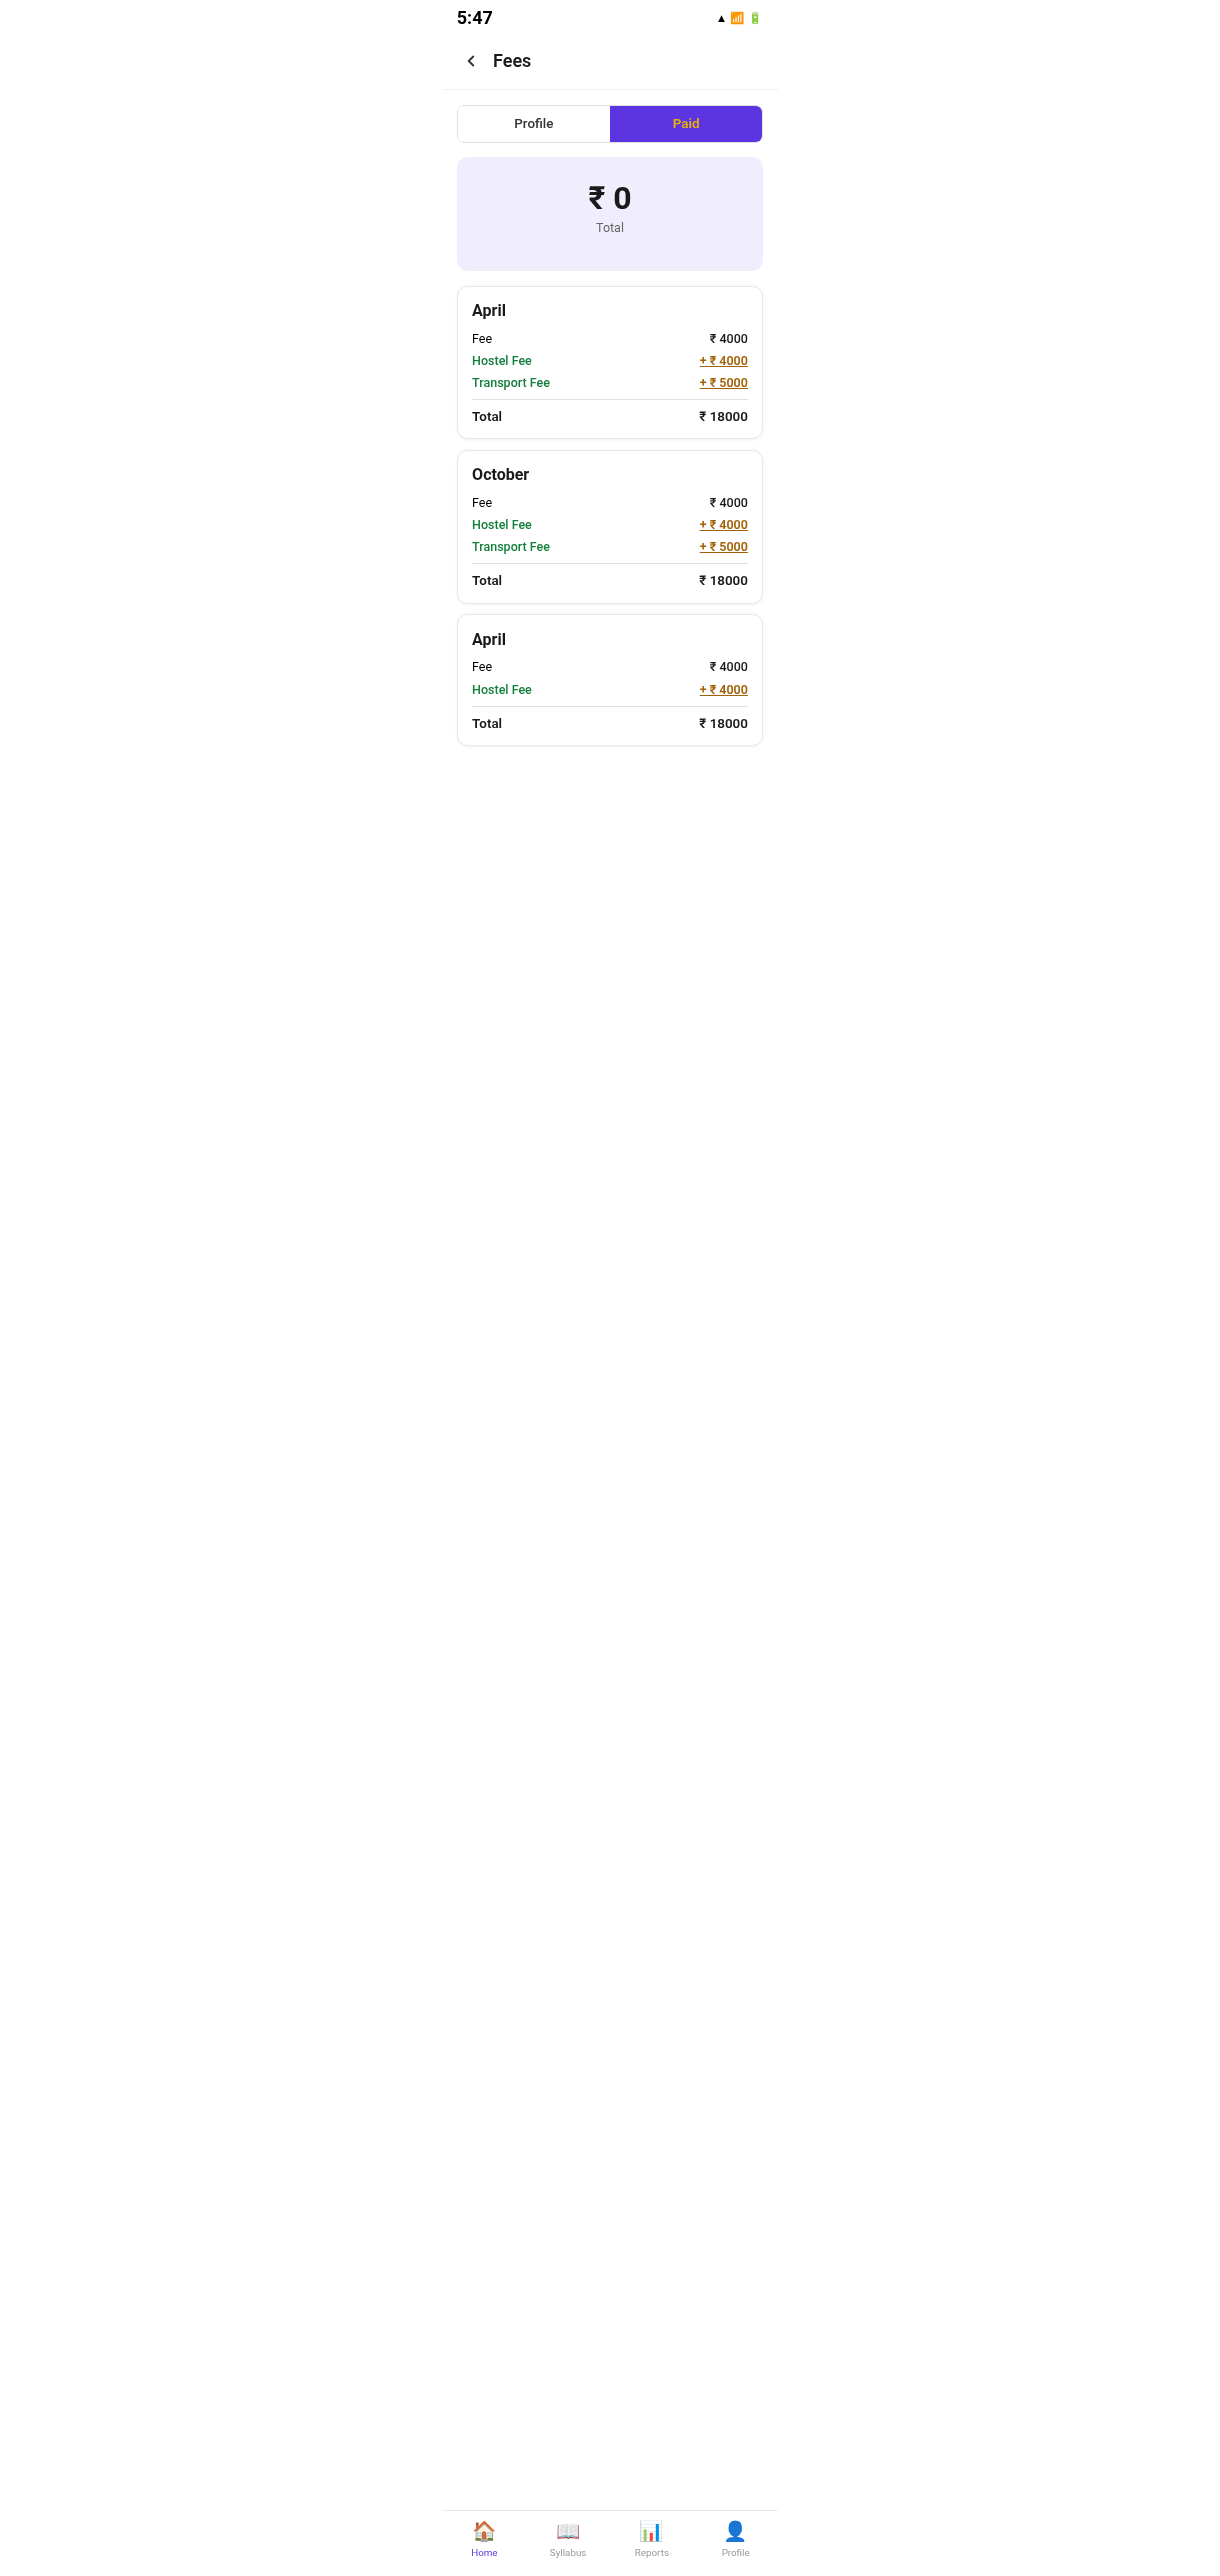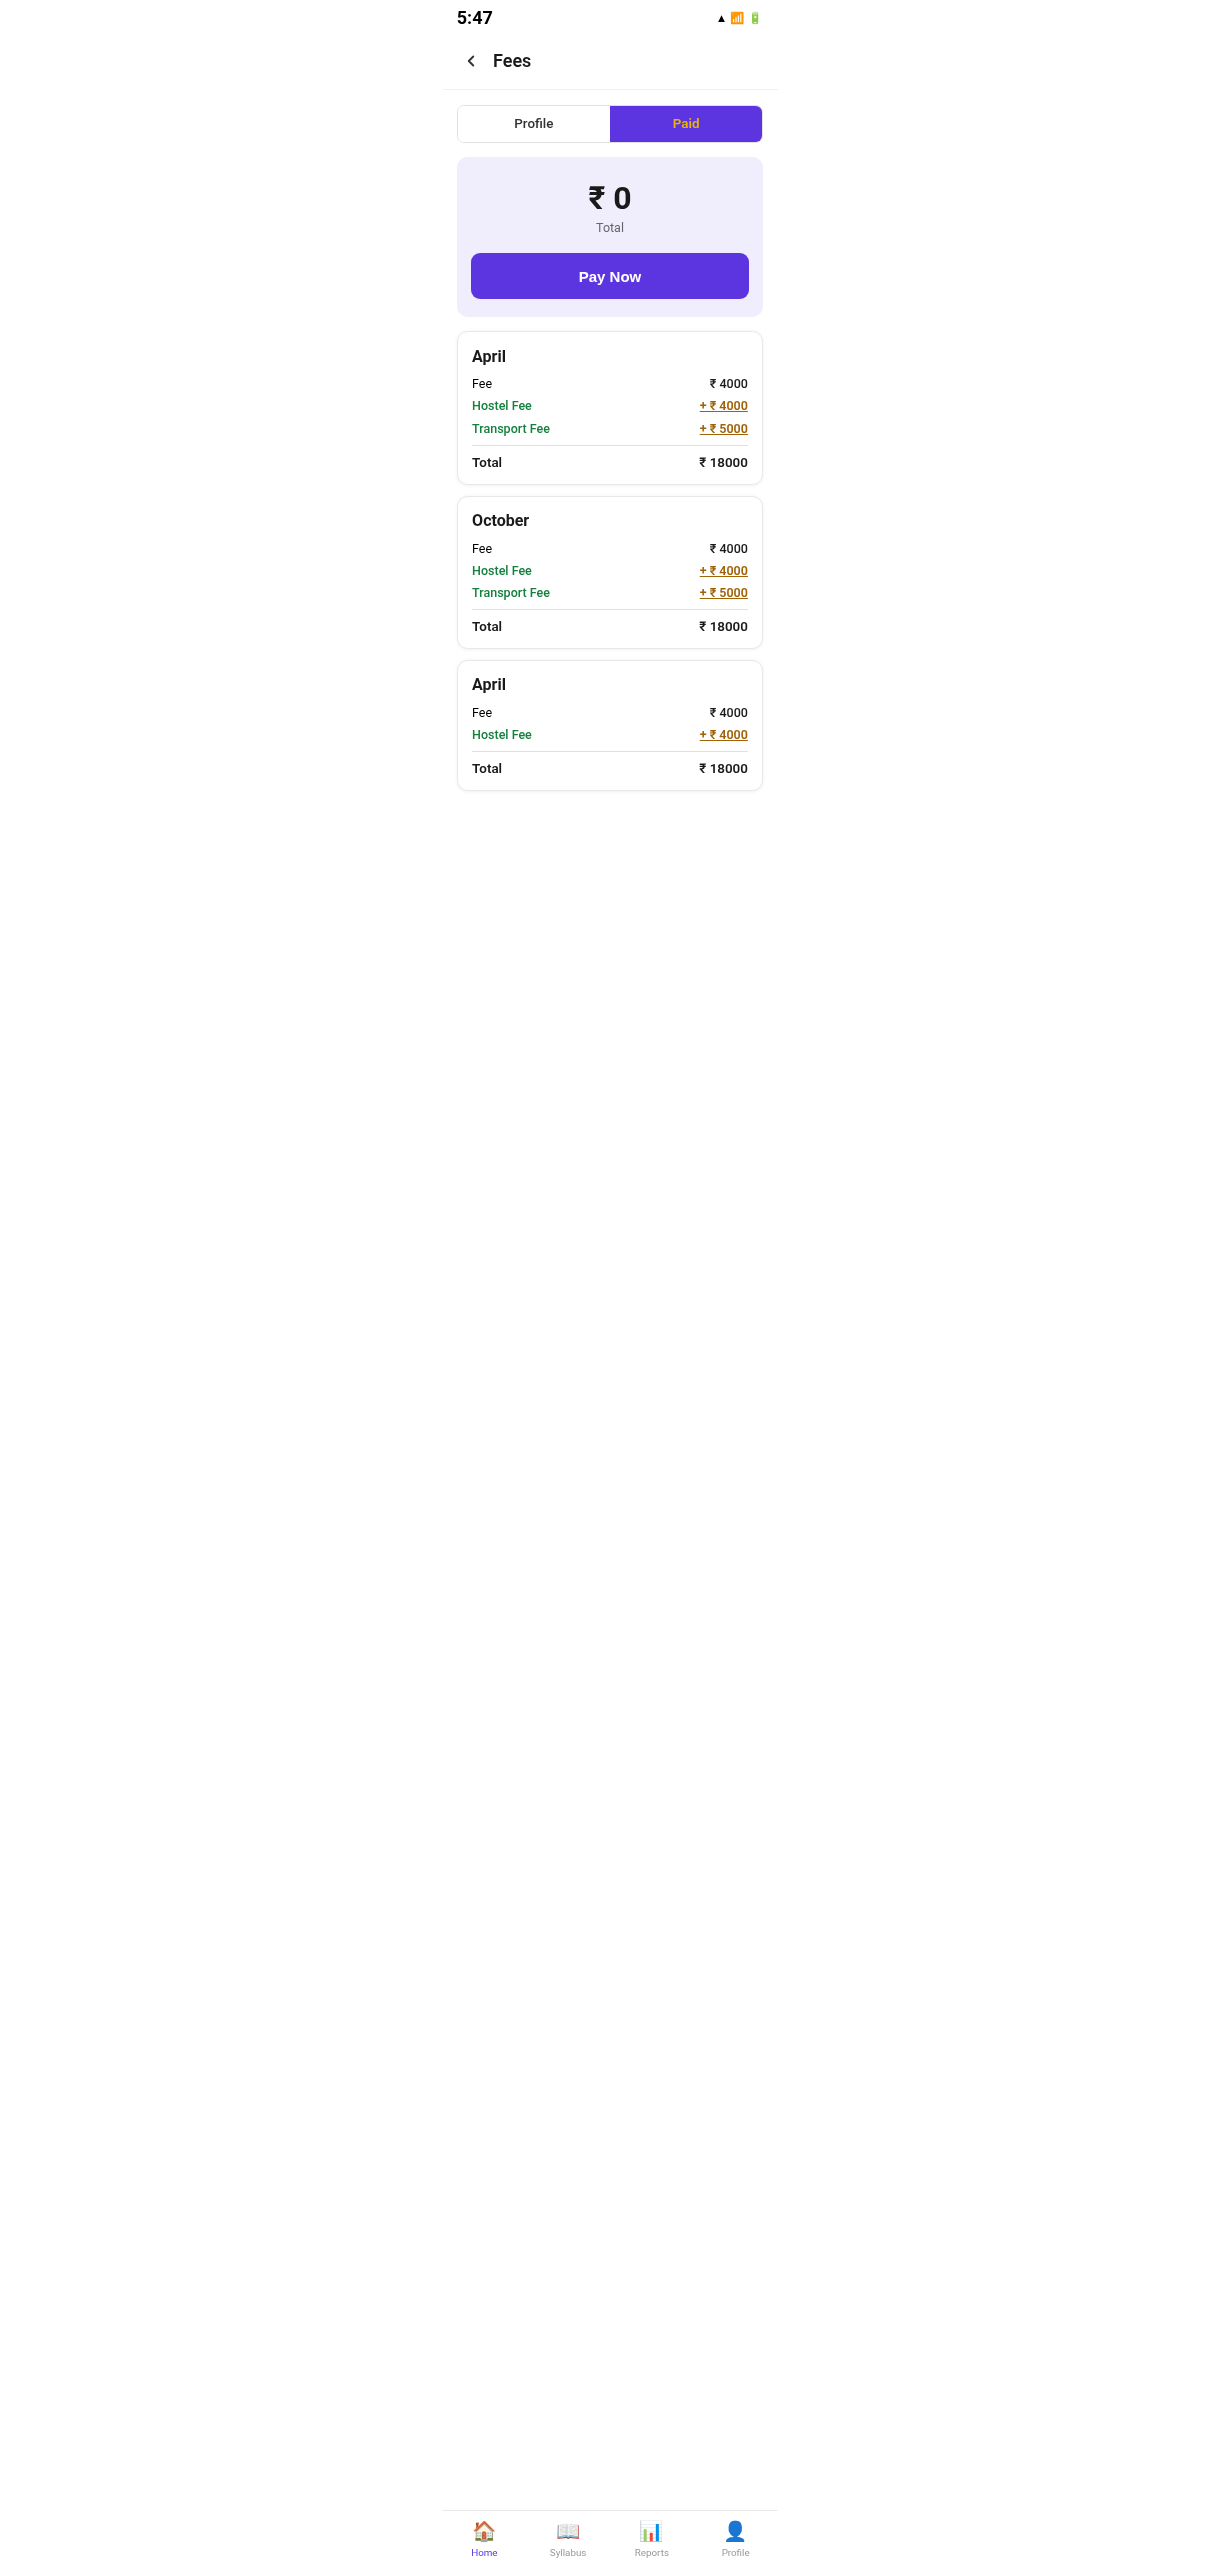--- a/index.html
+++ b/index.html
@@ -214,21 +214,20 @@
   <div class="tabs">
     <div class="tab">Profile</div>
     <div class="tab active">Paid</div>
   </div>
 
   <div class="summary">
     <div class="summary-amount">
       <span>₹</span>&nbsp;<span>0</span>
     </div>
     <div class="summary-label">Total</div>
-    <button class="pay-now-btn">Pay Now</button>
   </div>
 
   <div class="fee-list" id="fee-cards-container">
   <div class="fee-card">
       <div class="fee-card-month">April</div>
       <div class="fee-row">
         <span class="label">Fee</span>
         <span class="amount">₹ 4000</span>
       </div>
 

